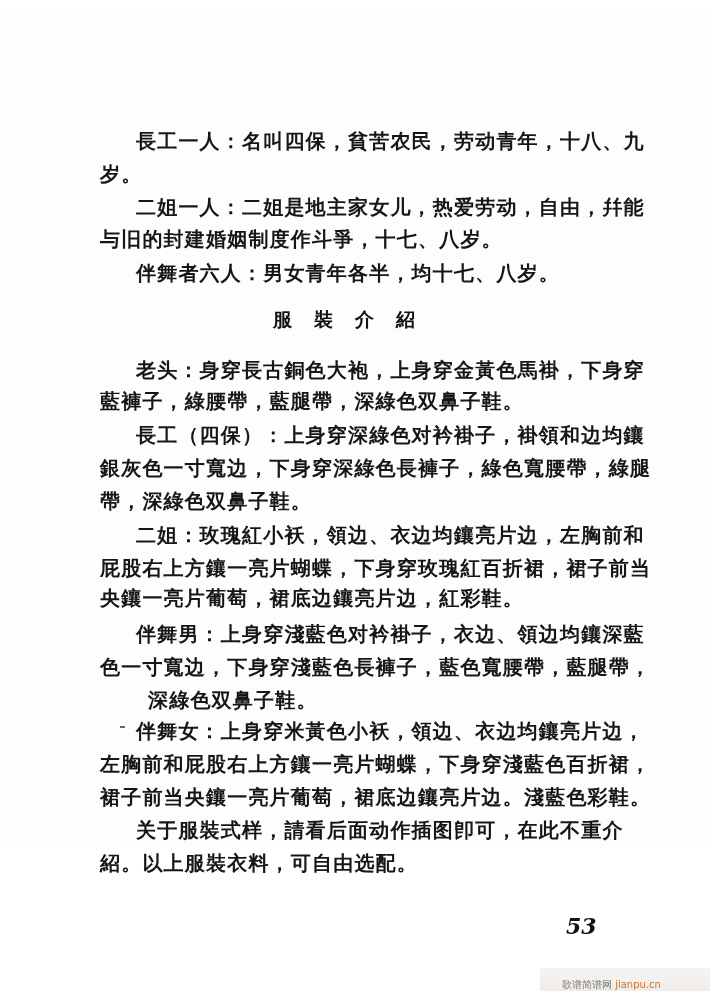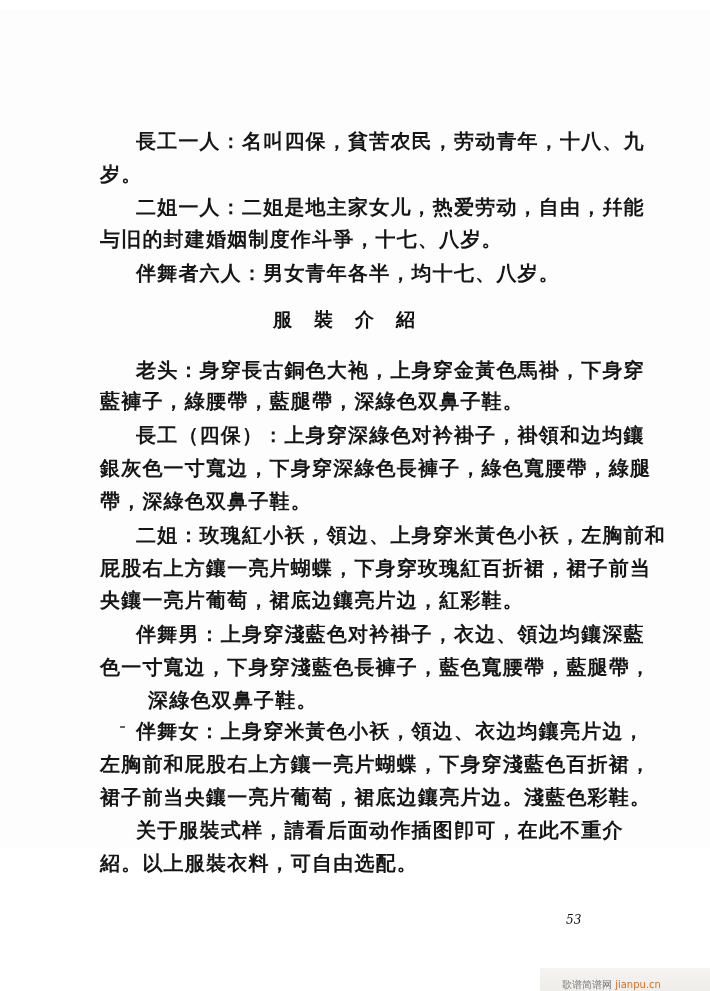--- a/index.html
+++ b/index.html
@@ -43,22 +43,22 @@
       font-size: 19px;
       font-weight: bold;
       letter-spacing: 22px;
       top: 297px;
       color: #111;
     }
     .page-number {
       position: absolute;
       left: 566px;
       top: 903px;
-      font-size: 12px;
-      font-weight: normal;
+      font-size: 22px;
+      font-weight: bold;
       font-style: italic;
       color: #111;
       font-family: "DejaVu Serif", serif;
     }
     .watermark {
       position: absolute;
       left: 540px;
       top: 958px;
       width: 170px;
       height: 33px;
@@ -95,23 +95,23 @@
 
   <div class="heading">服裝介紹</div>
 
   <div class="line indent" style="top:347px;">老头：身穿長古銅色大袍，上身穿金黃色馬褂，下身穿</div>
   <div class="line" style="top:378px;">藍褲子，綠腰帶，藍腿帶，深綠色双鼻子鞋。</div>
 
   <div class="line indent" style="top:412px;">長工（四保）：上身穿深綠色对衿褂子，褂領和边均鑲</div>
   <div class="line" style="top:445px;">銀灰色一寸寬边，下身穿深綠色長褲子，綠色寬腰帶，綠腿</div>
   <div class="line" style="top:478px;">帶，深綠色双鼻子鞋。</div>
 
-  <div class="line indent" style="top:512px;">二姐：玫瑰紅小袄，領边、上身穿米黃色小袄，左胸前和</div>
+  <div class="line indent" style="top:512px;">二姐：玫瑰紅小袄，領边、衣边均鑲亮片边，左胸前和</div>
   <div class="line" style="top:545px;">屁股右上方鑲一亮片蝴蝶，下身穿玫瑰紅百折裙，裙子前当</div>
-  <div class="line" style="top:577px;">央鑲一亮片葡萄，裙底边鑲亮片边，紅彩鞋。</div>
+  <div class="line" style="top:577px;font-family:Liberation Mono, monospace;">央鑲一亮片葡萄，裙底边鑲亮片边，紅彩鞋。</div>
 
   <div class="line indent" style="top:611px;">伴舞男：上身穿淺藍色对衿褂子，衣边、領边均鑲深藍</div>
   <div class="line" style="top:644px;">色一寸寬边，下身穿淺藍色長褲子，藍色寬腰帶，藍腿帶，</div>
   <div class="line" style="top:677px;margin-left:48px;">深綠色双鼻子鞋。</div>
 
   <div class="stray-mark"></div>
   <div class="line indent" style="top:708px;">伴舞女：上身穿米黃色小袄，領边、衣边均鑲亮片边，</div>
   <div class="line" style="top:741px;">左胸前和屁股右上方鑲一亮片蝴蝶，下身穿淺藍色百折裙，</div>
   <div class="line" style="top:774px;">裙子前当央鑲一亮片葡萄，裙底边鑲亮片边。淺藍色彩鞋。</div>
 

